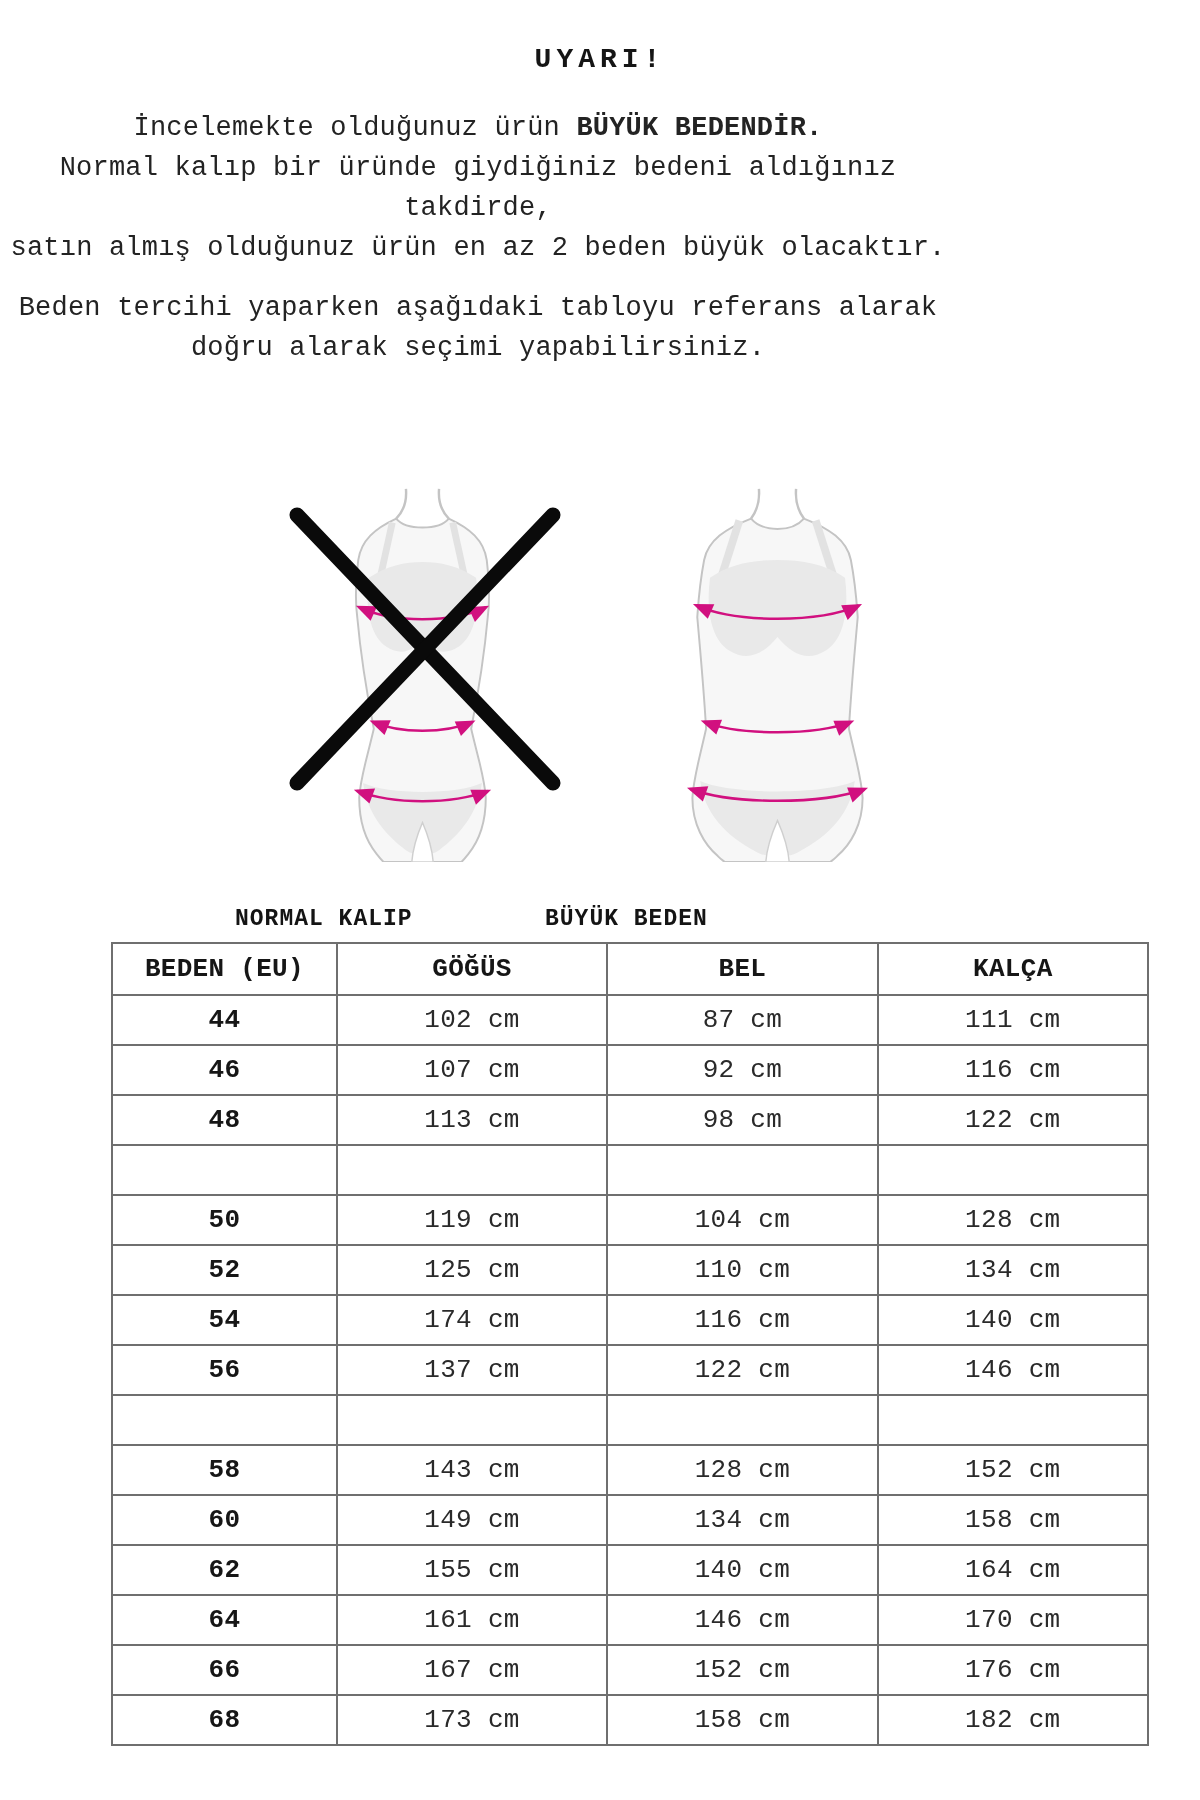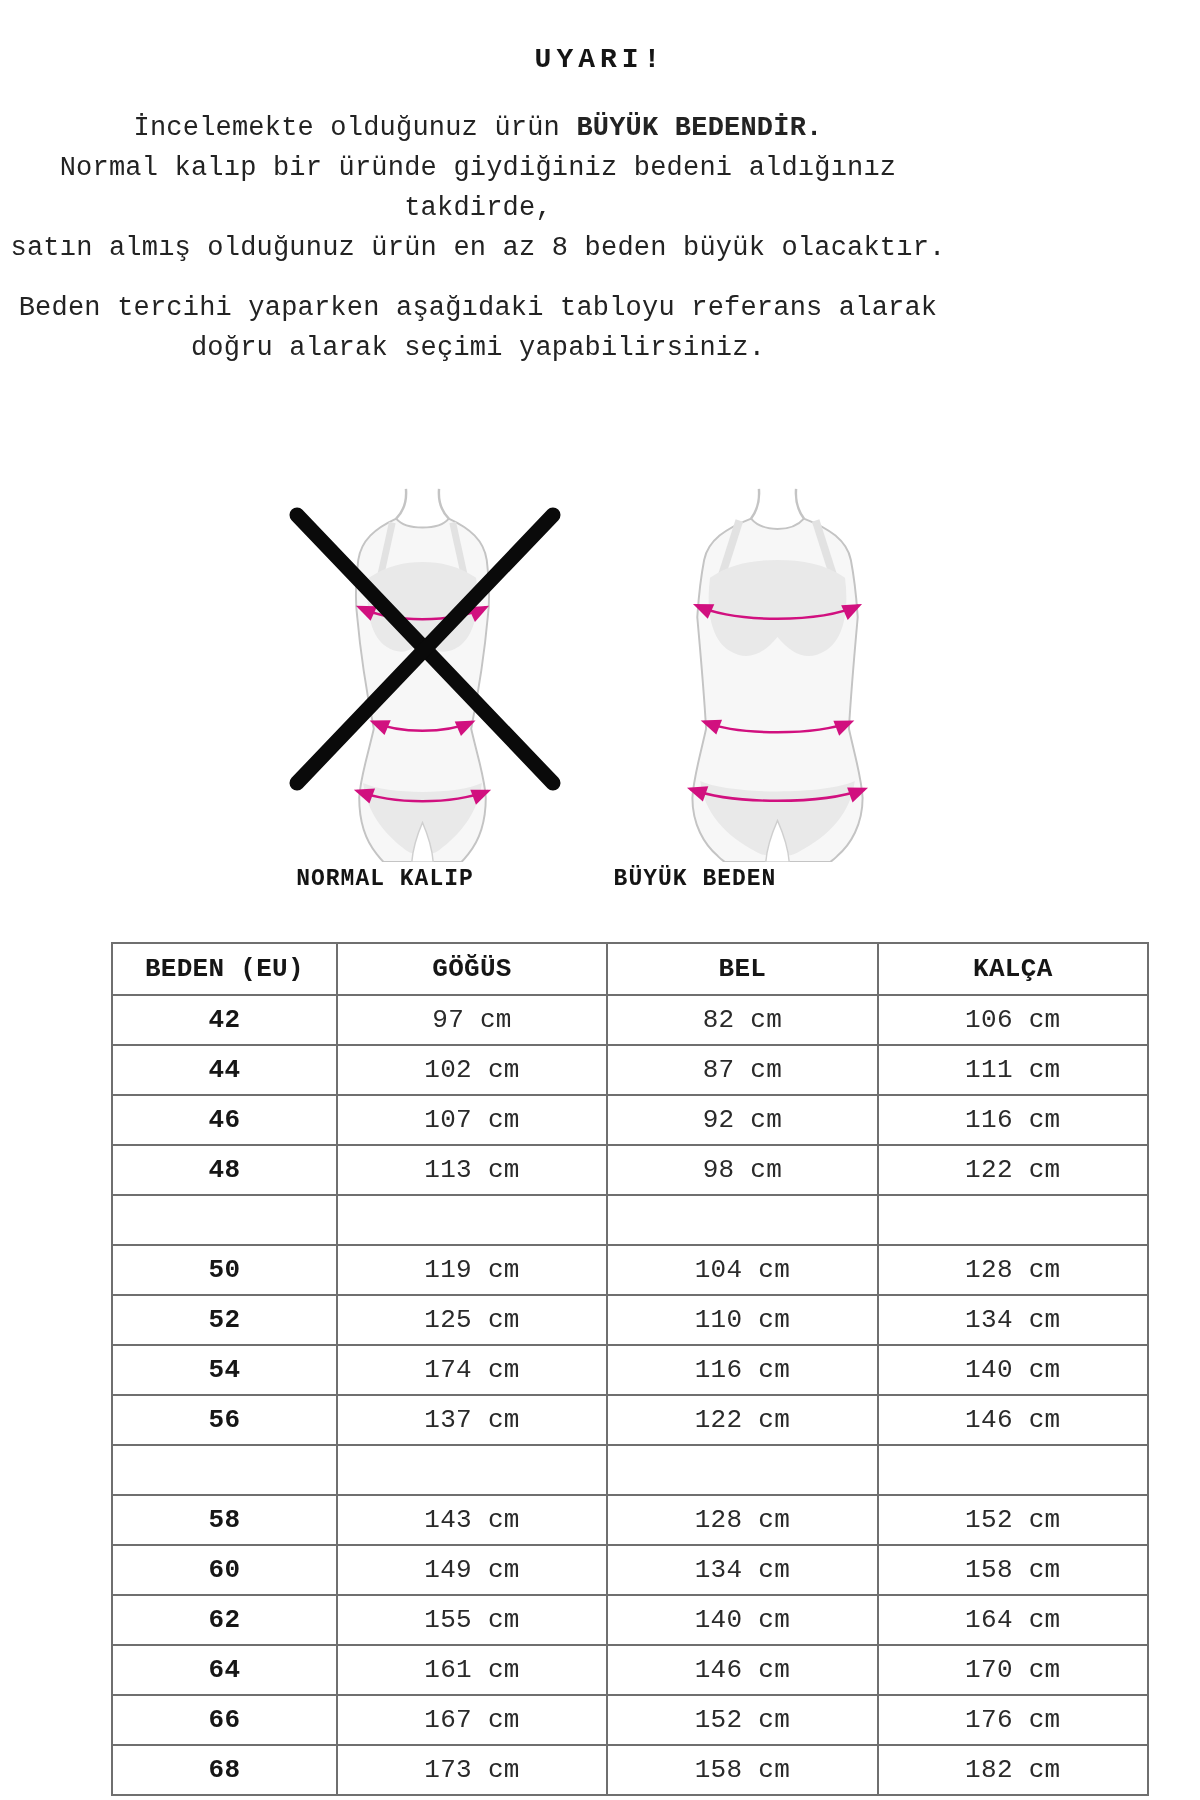--- a/index.html
+++ b/index.html
@@ -10,21 +10,21 @@
   .title{
     position:absolute;top:44px;left:0;width:1200px;text-align:center;
     font-size:28px;font-weight:700;letter-spacing:5px;color:#151515;
   }
   .para{position:absolute;left:0;width:956px;text-align:center;}
   .pline{font-size:27px;line-height:40px;font-weight:400;letter-spacing:.2px;color:#232323;}
   .pline .semibold{font-weight:700;}
   .fig-svg{position:absolute;}
   .cross{position:absolute;left:285px;top:503px;}
   .fig-label{
-    position:absolute;top:866px;width:300px;text-align:center;
+    position:absolute;top:906px;width:300px;text-align:left;
     font-size:23px;font-weight:700;letter-spacing:1px;color:#141414;
   }
   .size-table{
     position:absolute;left:87px;top:942px;width:1038px;
     border-collapse:collapse;table-layout:fixed;margin-left:24px;
   }
   .size-table th,.size-table td{
     border:2px solid #6f6f6f;text-align:center;vertical-align:middle;
     height:48px;padding:0;font-size:26px;color:#2a2a2a;font-weight:400;letter-spacing:.3px;
   }
@@ -34,21 +34,21 @@
 </head>
 <body>
 
 <div class="canvas">
 
   <div class="title">UYARI!</div>
 
   <div class="para" style="top:108px;">
     <div class="pline"><span>İncelemekte olduğunuz ürün </span><span class="semibold">BÜYÜK BEDENDİR.</span></div>
     <div class="pline">Normal kalıp bir üründe giydiğiniz bedeni aldığınız takdirde,</div>
-    <div class="pline">satın almış olduğunuz ürün en az 8 beden büyük olacaktır.</div>
+    <div class="pline">satın almış olduğunuz ürün en az 2 beden büyük olacaktır.</div>
   </div>
 
   <div class="para" style="top:264px;margin-top:24px;">
     <div class="pline">Beden tercihi yaparken aşağıdaki tabloyu referans alarak</div>
     <div class="pline">doğru alarak seçimi yapabilirsiniz.</div>
   </div>
 
   <svg class="fig-svg" style="left:330px;top:487px;" width="185" height="375" viewBox="0 0 190 380" preserveAspectRatio="none">
     <defs>
       <marker id="arwN" markerWidth="9" markerHeight="8" refX="7" refY="3.5" orient="auto-start-reverse">
@@ -117,26 +117,20 @@
     <thead>
       <tr>
         <th>BEDEN (EU)</th>
         <th>GÖĞÜS</th>
         <th>BEL</th>
         <th>KALÇA</th>
       </tr>
     </thead>
     <tbody id="size-table-body">
         <tr>
-          <td class="col-size">42</td>
-          <td>97 cm</td>
-          <td>82 cm</td>
-          <td>106 cm</td>
-        </tr>
-        <tr>
           <td class="col-size">44</td>
           <td>102 cm</td>
           <td>87 cm</td>
           <td>111 cm</td>
         </tr>
         <tr>
           <td class="col-size">46</td>
           <td>107 cm</td>
           <td>92 cm</td>
           <td>116 cm</td>

